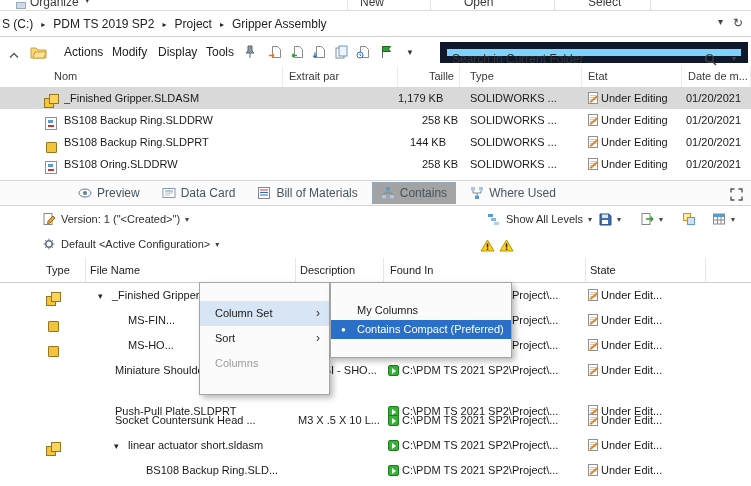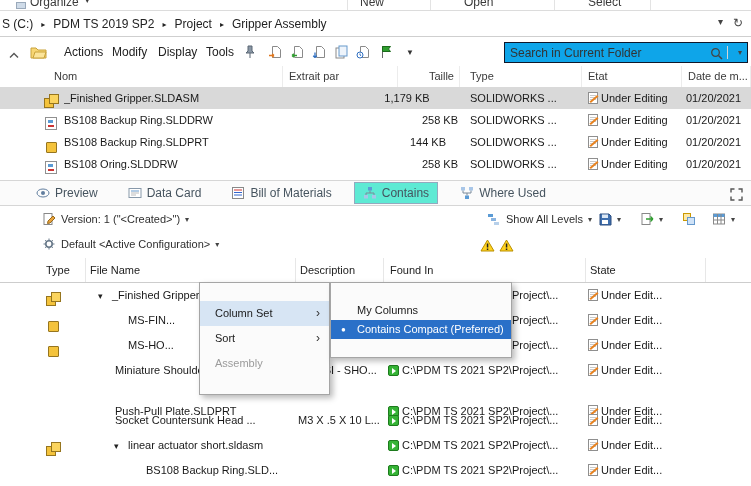--- a/index.html
+++ b/index.html
@@ -19,21 +19,21 @@
   #addr{top:12px;left:0;right:0;height:25px;border-bottom:1px solid #cfcfcf;background:#fff}
   #crumbs{position:absolute;left:2px;top:0;height:24px;display:flex;align-items:center;gap:8px;font-size:12px;color:#222}
   .crumb{white-space:nowrap}
   .carr{font-size:8px;color:#222}
   #addr .right-ic{position:absolute;top:4px;color:#444;font-size:12px}
 
   
   #tbar{top:38px;left:0;right:0;height:28px;background:#fff}
   .mlabel{position:absolute;top:7px;font-size:12px;color:#222}
   .tico{position:absolute;top:7px}
-  #searchbox{position:absolute;right:3px;top:4px;width:244px;height:21px;border:1px solid #0f172a;background:#0ea5e9}
+  #searchbox{position:absolute;right:3px;top:4px;width:308px;height:21px;border:7px solid #0f172a;background:#7dd3fc}
   #searchbox input{border:0;outline:0;width:200px;height:19px;font-family:"Liberation Sans",sans-serif;font-size:12px;padding:0 5px;color:#222;background:transparent}
   #searchbox input::placeholder{color:#333;opacity:1}
   .sb-sep{position:absolute;right:19px;top:3px;bottom:3px;width:1px;background:#d5d5d5}
 
   
   .ic{display:inline-block;vertical-align:-2px}
   .ic-part{width:11px;height:11px;background:#f4c33c;border:1px solid #96751f;border-radius:1px}
   .ic-asm{position:relative;width:15px;height:14px}
   .ic-asm::before{content:"";position:absolute;left:0;bottom:0;width:8px;height:8px;background:#f4c33c;border:1px solid #96751f}
   .ic-asm::after{content:"";position:absolute;right:0;top:0;width:8px;height:8px;background:#fbd45e;border:1px solid #96751f}
@@ -47,23 +47,23 @@
   .ic-green::after{content:"";position:absolute;left:3px;top:2px;border-left:4px solid #fff;border-top:3px solid transparent;border-bottom:3px solid transparent}
 
   
   #flist{top:66px;left:0;right:0;height:114px;overflow:hidden;background:#fff}
   .fh span{position:absolute;line-height:21px;color:#3a3a3a;border-right:1px solid #ececec;padding-left:6px;height:21px;overflow:hidden;white-space:nowrap}
   .frow{position:absolute;left:0;right:0;height:22px}
   .frow.sel{background:#d9d9d9}
   .fc{position:absolute;line-height:22px;white-space:nowrap;overflow:hidden}
 
   
-  #tabs{top:180px;left:0;right:0;height:26px;background:#fbfbfb;border-top:1px solid #d6d6d6;border-bottom:1px solid #d6d6d6;display:flex;align-items:center;padding-left:28px;gap:14px}
+  #tabs{top:180px;left:0;right:0;height:26px;background:#fbfbfb;border-top:1px solid #d6d6d6;border-bottom:1px solid #d6d6d6;display:flex;align-items:center;padding-left:70px;gap:6px}
   .tab{display:flex;align-items:center;gap:5px;padding:3px 8px;color:#46545f;font-size:12px;white-space:nowrap}
-  .tab.active{background:#5eead4;border:1px solid #93a9be}
+  .tab.active{background:#a3a3a3;border:1px solid #93a9be}
 
   
   .ptool{left:0;right:0;background:#fff}
   .ctrl{position:absolute;display:flex;align-items:center;gap:5px;color:#2f2f2f;font-size:11px;white-space:nowrap}
   .dd{font-size:8px;color:#444}
 
   
   #grid{top:258px;left:0;right:0;bottom:0;overflow:hidden;background:#fff}
   .gh{position:absolute;top:0;left:0;right:0;height:25px;border-bottom:1px solid #cdcdcd}
   .gh span{position:absolute;line-height:24px;color:#222;border-right:1px solid #e7e7e7;height:24px;padding-left:2px;white-space:nowrap;overflow:hidden}
@@ -192,21 +192,21 @@
     <span style="left:283px;width:115px">Extrait par</span>
     <span style="left:398px;width:62px;text-align:right;padding-right:5px">Taille</span>
     <span style="left:464px;width:118px">Type</span>
     <span style="left:582px;width:100px">Etat</span>
     <span style="left:682px;width:69px">Date de m...</span>
   </div>
 
   <div class="frow sel" style="top:21px">
     <span class="fc" style="left:44px;top:4px"><i class="ic ic-asm"></i></span>
     <span class="fc" style="left:64px;width:215px">_Finished Gripper.SLDASM</span>
-    <span class="fc" style="left:377px;width:60px;text-align:center">1,179 KB</span>
+    <span class="fc" style="left:398px;width:60px;text-align:left">1,179 KB</span>
     <span class="fc" style="left:470px;width:110px">SOLIDWORKS ...</span>
     <span class="fc" style="left:588px;width:94px"><i class="ic ic-docstate"></i> <span>Under Editing</span></span>
     <span class="fc" style="left:686px;width:64px">01/20/2021</span>
   </div>
   <div class="frow" style="top:43px">
     <span class="fc" style="left:45px;top:4px"><i class="ic ic-draw"></i></span>
     <span class="fc" style="left:64px;width:215px">BS108 Backup Ring.SLDDRW</span>
     <span class="fc" style="left:398px;width:60px;text-align:right">258 KB</span>
     <span class="fc" style="left:470px;width:110px">SOLIDWORKS ...</span>
     <span class="fc" style="left:588px;width:94px"><i class="ic ic-docstate"></i> <span>Under Editing</span></span>
@@ -436,21 +436,21 @@
 <div id="cmenu" class="menu">
   <div class="mi hl">
     <span>Column Set</span>
     <span class="sarr">›</span>
   </div>
   <div class="mi">
     <span>Sort</span>
     <span class="sarr">›</span>
   </div>
   <div class="mi dis">
-    <span>Assembly</span>
+    <span>Columns</span>
   </div>
 </div>
 
 <div id="smenu" class="menu">
   <div class="smi">
     <span>My Columns</span>
   </div>
   <div class="smi sel">
     <span class="bullet">●</span>
     <span>Contains Compact (Preferred)</span>

